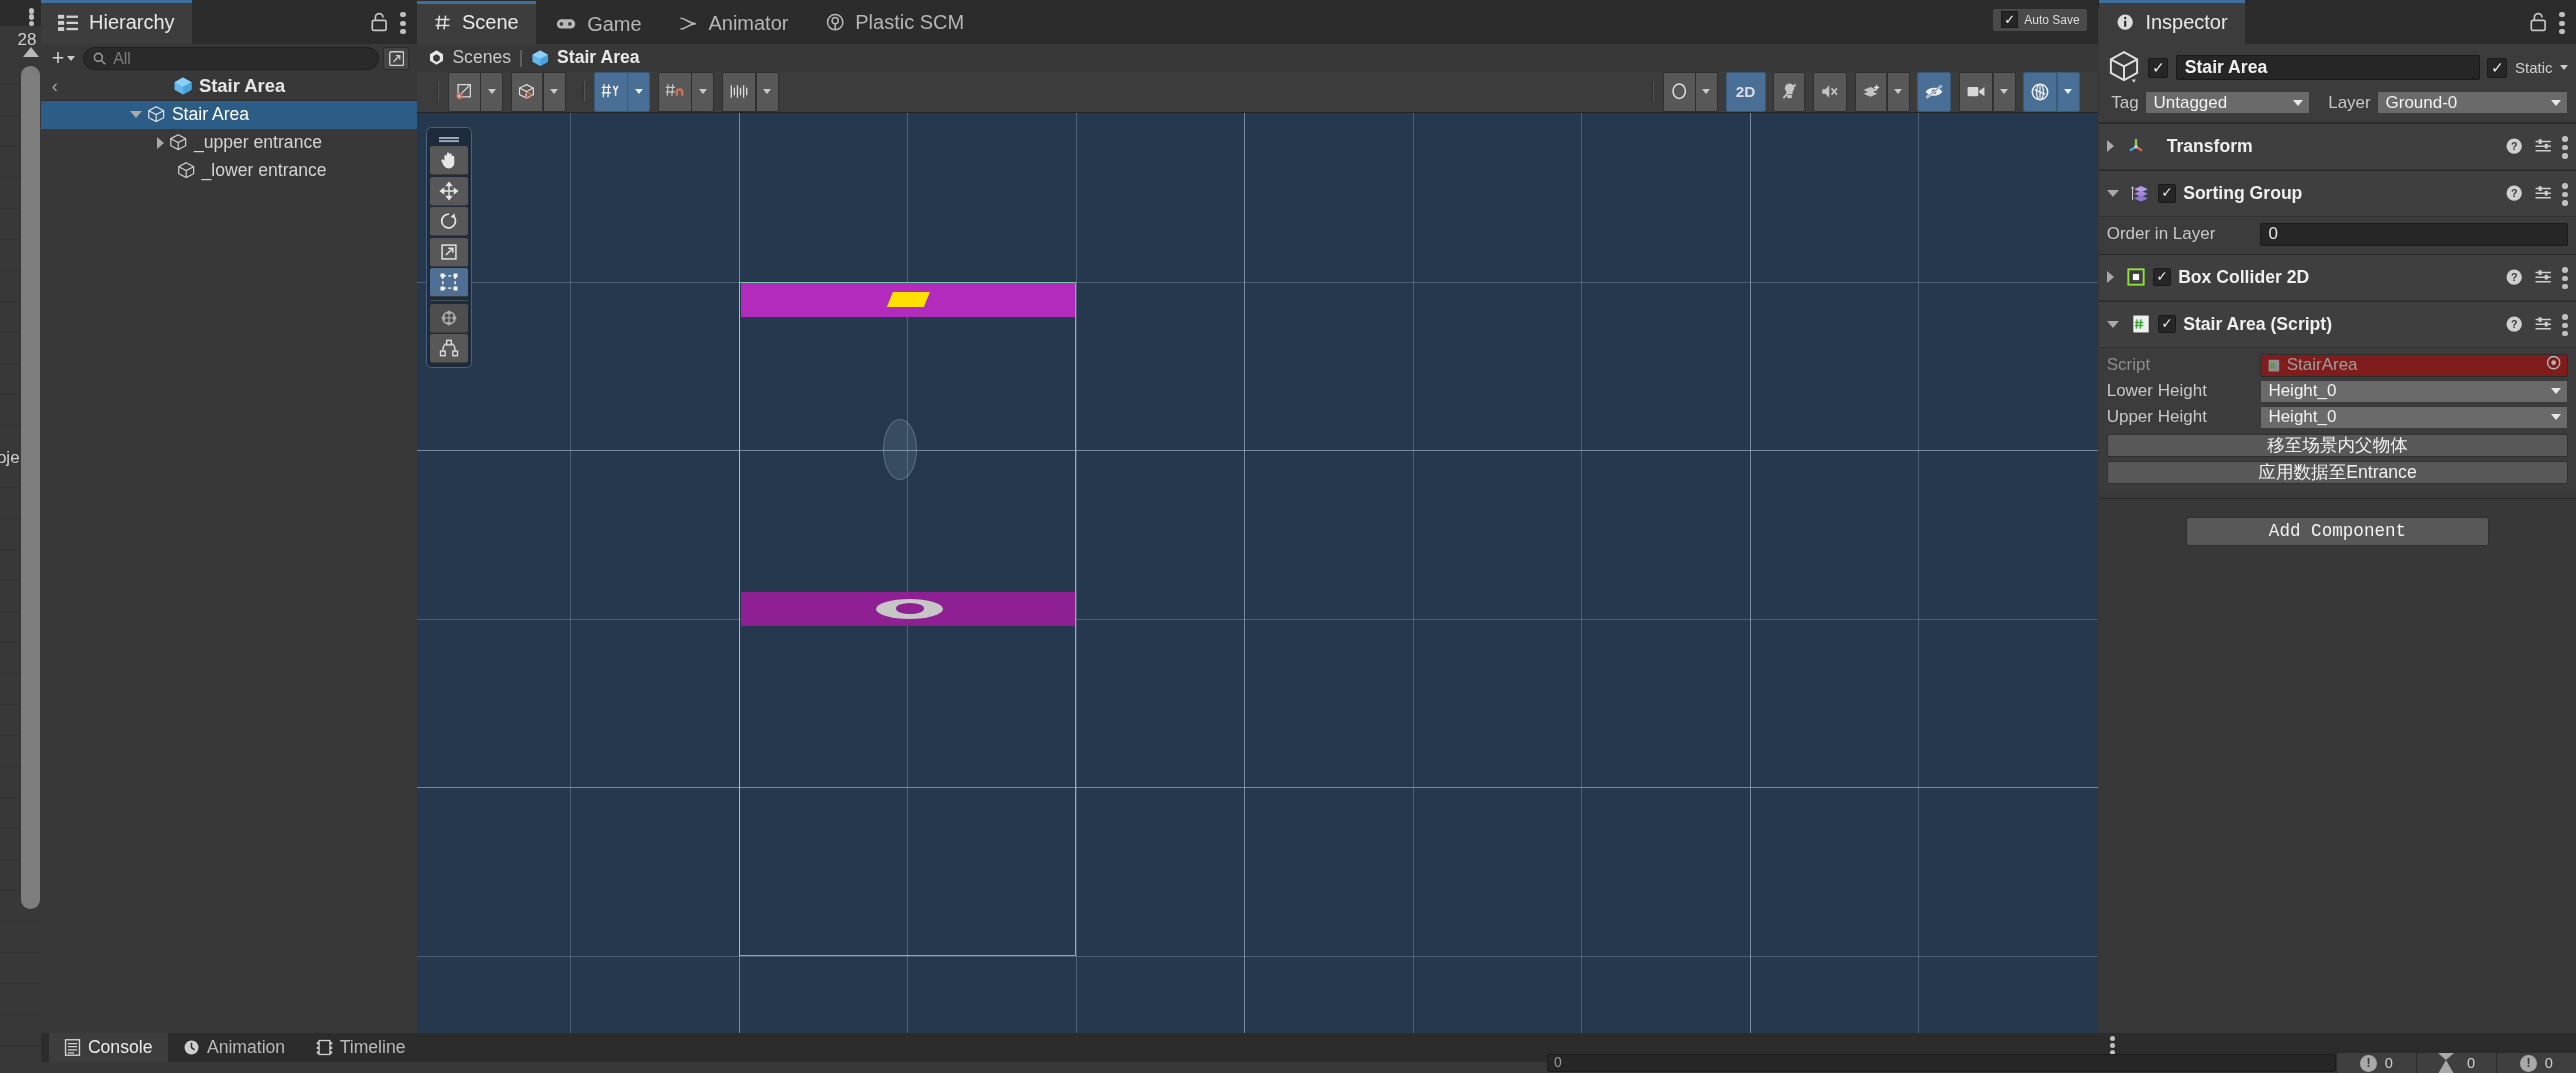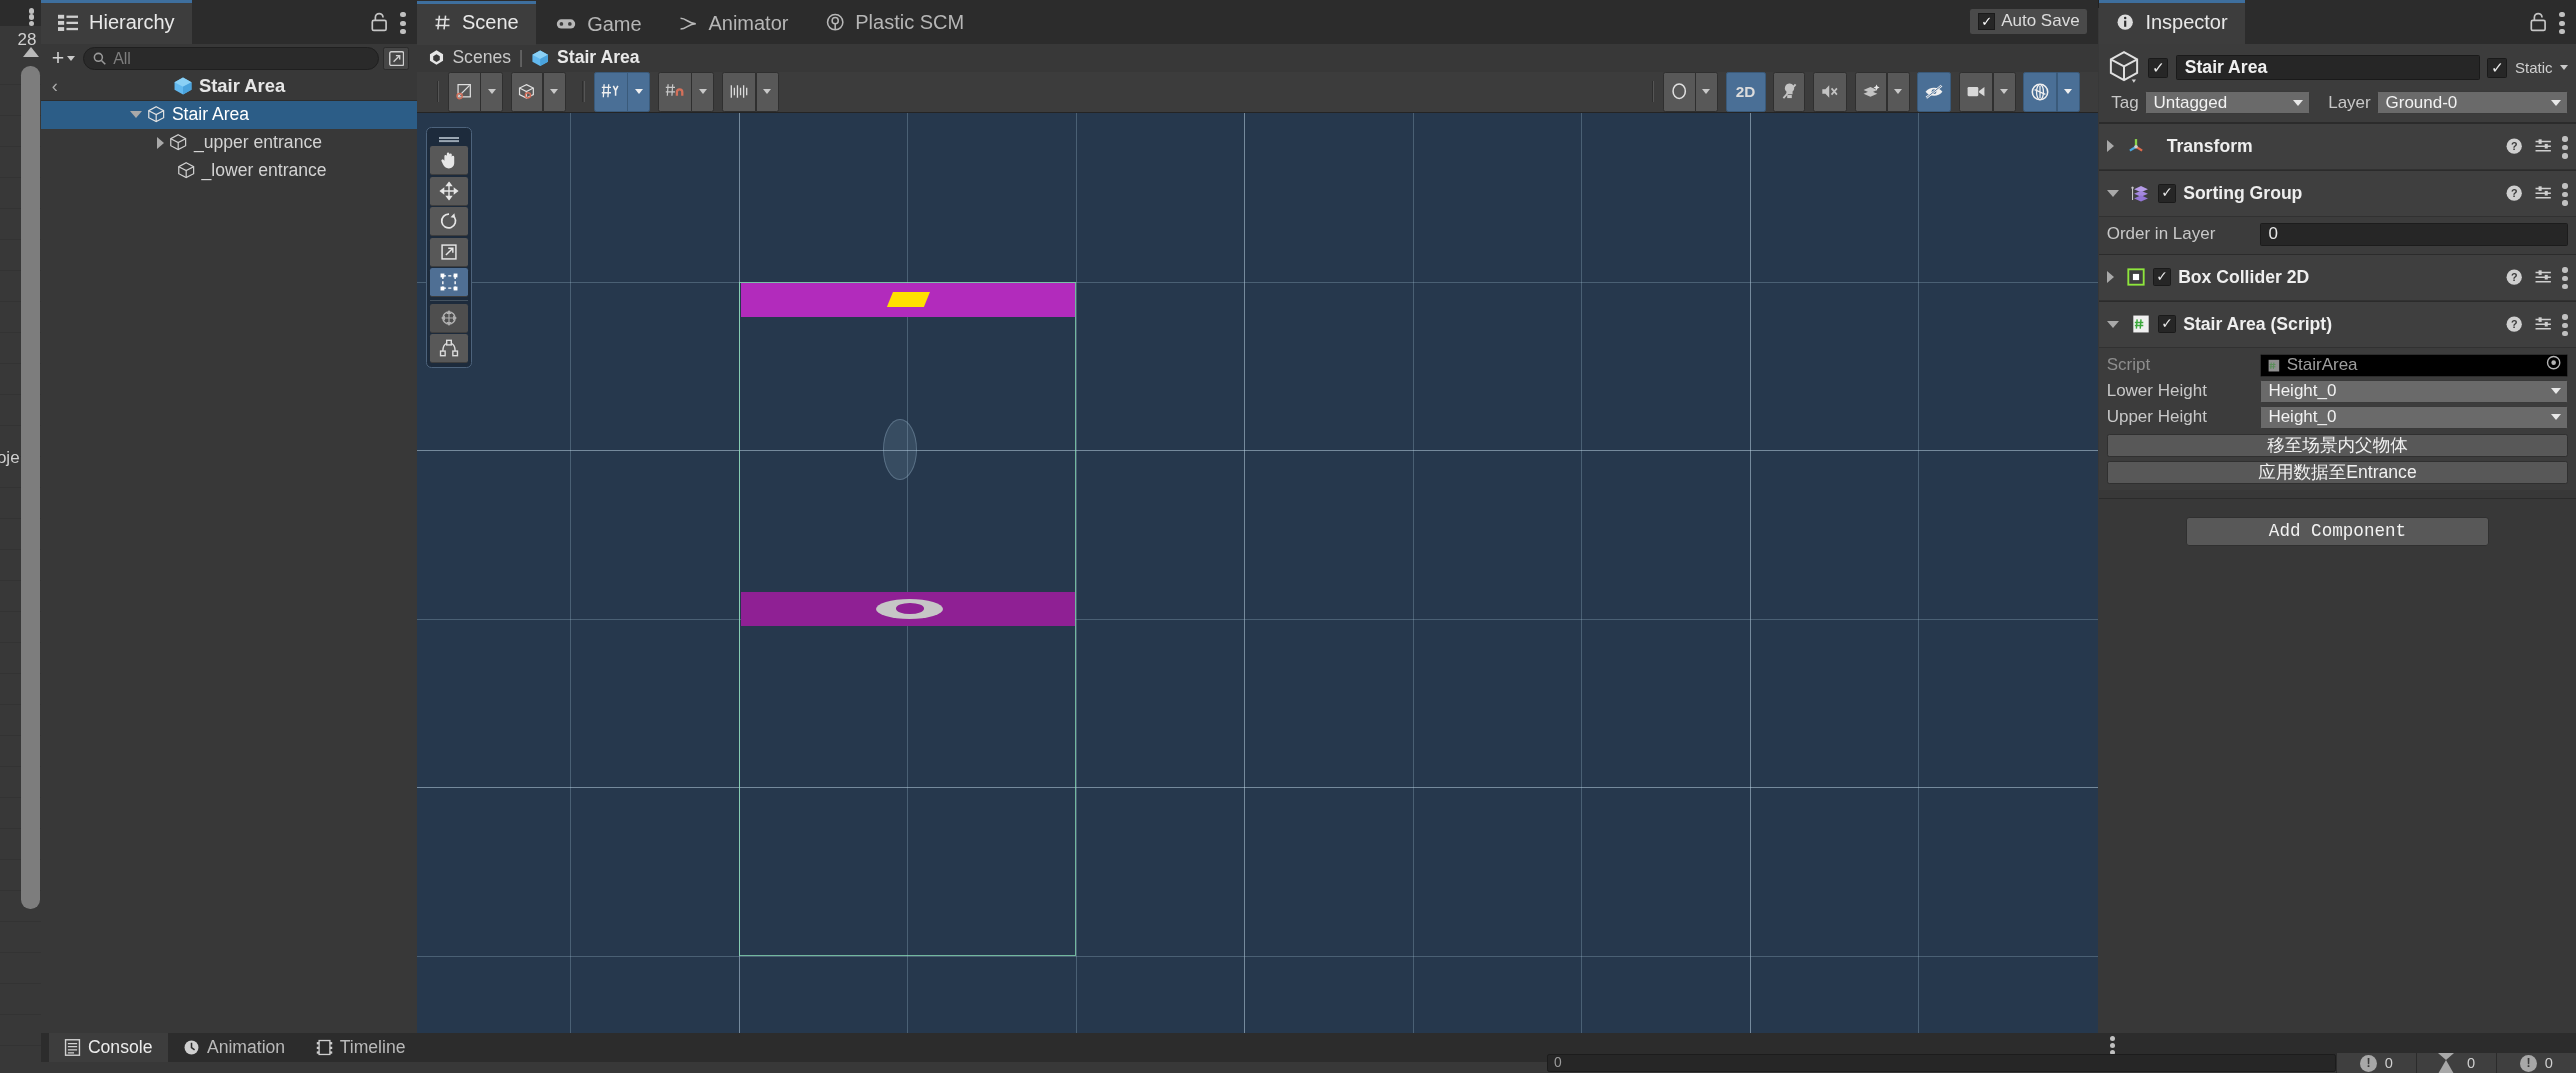--- a/index.html
+++ b/index.html
@@ -148,21 +148,21 @@
   .comp-hdr .r { margin-left:auto; display:flex; align-items:center; gap:10px; }
   .comp-body { background:#3c3c3c; padding: 4.6px 7.7px 6.1px 7.7px; }
   .prow { display:flex; align-items:center; height:26px; }
   .prow .pl { width: 153px; color:#c8c8c8; font-size:17px; }
   .prow .pv { flex:1; }
   .inputbox {
     height:23px;background:#262626;border:0.8px solid #1c1c1c;border-radius:1.5px;
     display:flex;align-items:center;padding:0 7.7px;color:#e8e8e8;font-size:17px;
   }
   .objfield {
-    height:23px;background:#000000;border:0.8px solid #2c2c2c;border-radius:1.5px;
+    height:23px;background:#7f1d1d;border:0.8px solid #2c2c2c;border-radius:1.5px;
     display:flex;align-items:center;gap:6.1px;padding:0 6.1px;color:#9e9e9e;font-size:17px;
   }
   .btn-wide {
     height:23px;margin-top:3.8px;background:#585858;border:0.8px solid #303030;border-radius:2.3px;
     display:flex;align-items:center;justify-content:center;color:#f0f0f0;font-size:17.6px;
   }
   .addcomp {
     width: 303px; height: 29px; margin: 18.4px auto 0 auto; background:#585858;
     border:0.8px solid #303030; border-radius:3.1px; display:flex; align-items:center; justify-content:center;
     color:#f2f2f2; font-size:17.6px;font-family:Liberation Mono, monospace;
@@ -362,21 +362,21 @@
         <svg width="18.4" height="18.4" viewBox="0 0 24 24">
           <path d="M12 2 a10 10 0 1 0 0 20 a10 10 0 1 0 0 -20" fill="none" stroke="#b8b8b8" stroke-width="2"></path>
           <circle cx="12" cy="10" r="4" fill="none" stroke="#b8b8b8" stroke-width="2"></circle>
           <path d="M12 14 v8" stroke="#b8b8b8" stroke-width="2"></path>
         </svg>
         <span>Plastic SCM</span>
       </div>
 
       <div style="position:absolute;right:10.7px;top:9.2px;display:flex;align-items:center;gap:6.1px;background:#4a4a4a;padding:2.3px 7.7px;border-radius:2.3px;">
         <span style="width:17px;height:17px;background:#262626;border:0.8px solid #1a1a1a;display:inline-flex;align-items:center;justify-content:center;color:#fff;font-size:13px;">✓</span>
-        <span style="color:#dcdcdc;font-size:17px;">Auto Save</span>
+        <span style="color:#dcdcdc;font-size:12px;">Auto Save</span>
       </div>
     </div>
 
     <div class="bcrow2">
       <svg width="17" height="17" viewBox="0 0 26 26">
         <path d="M13 2 L23 8 V18 L13 24 L3 18 V8 Z" fill="#e6e6e6"></path>
         <path d="M13 8 L18 11 V17 L13 20 L8 17 V11 Z" fill="#383838"></path>
       </svg>
       <span>Scenes</span>
       <span style="color:#6f6f6f">|</span>

